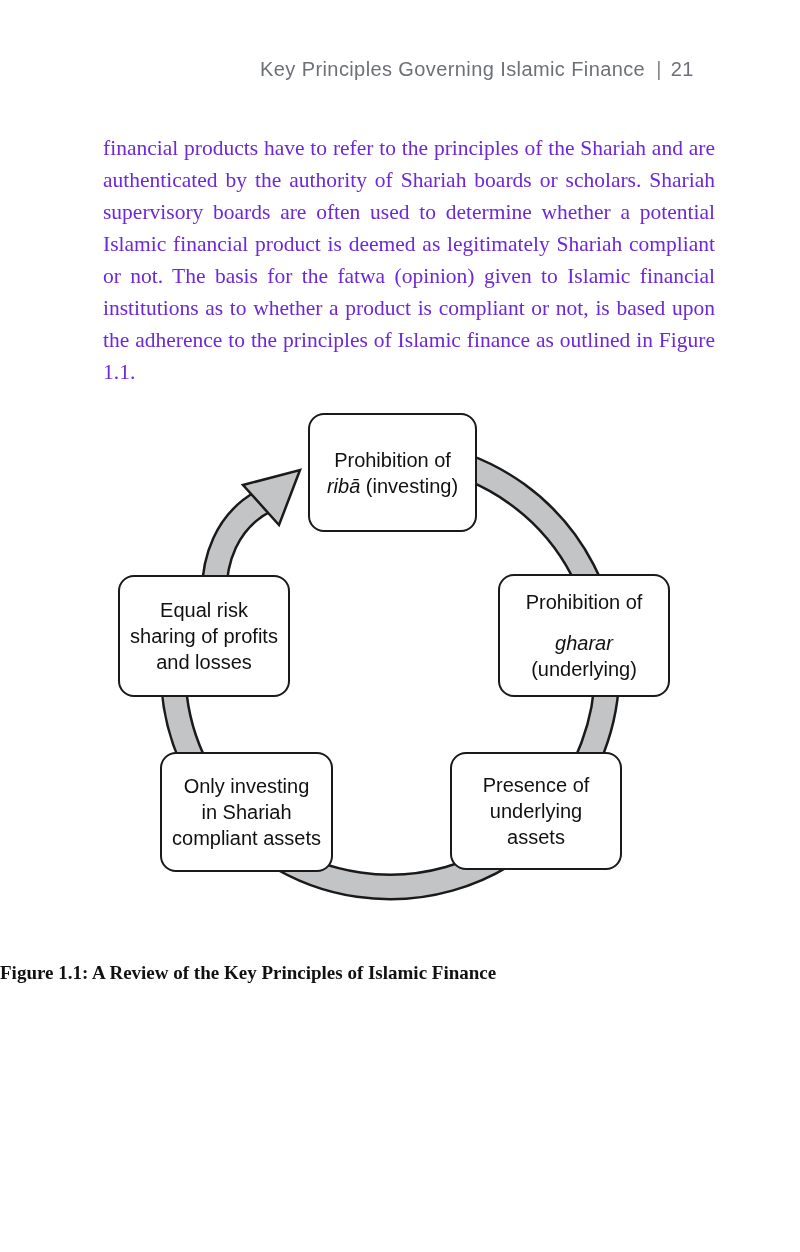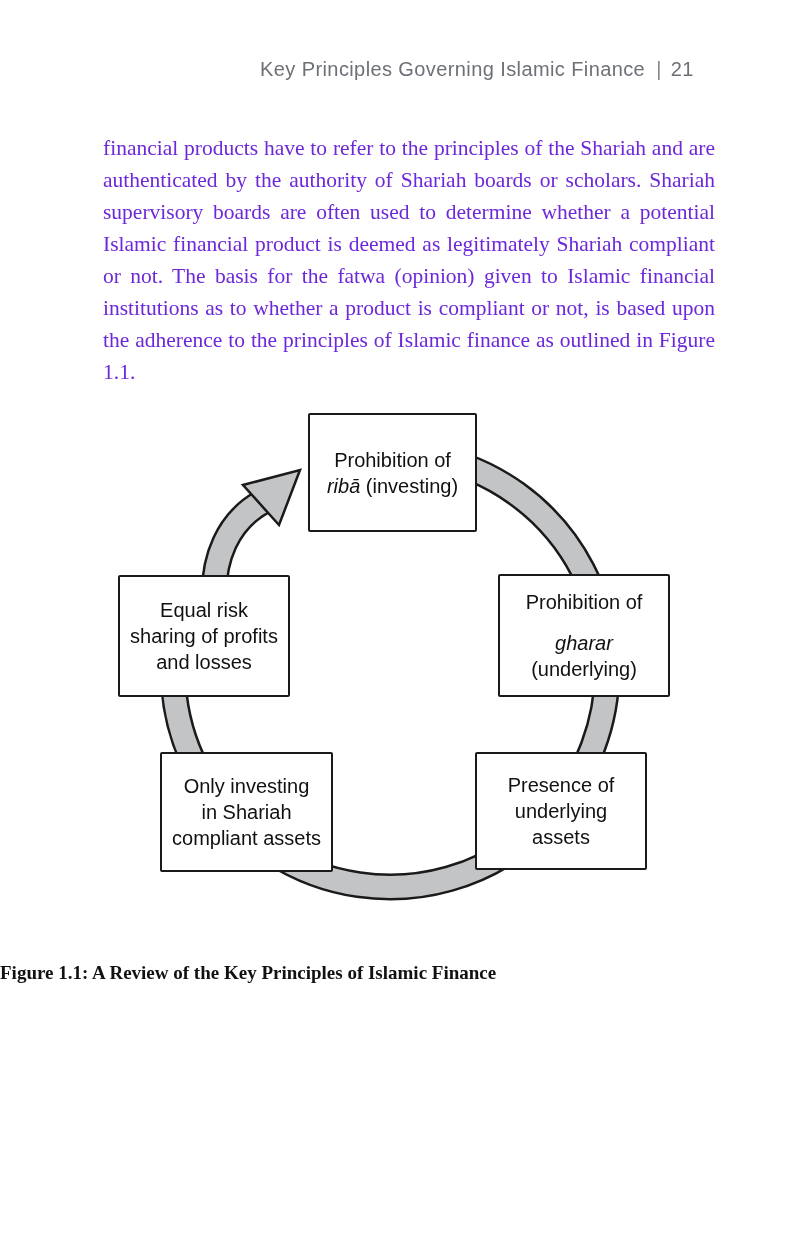--- a/index.html
+++ b/index.html
@@ -40,40 +40,40 @@
     position: absolute;
     left: 90px; top: 398px;
     width: 620px; height: 545px;
   }
   .figure-area svg { position: absolute; left: 0; top: 0; }
 
   .node-box {
     position: absolute;
     background: #ffffff;
     border: 2.5px solid #1a1a1a;
-    border-radius: 2px;
+    border-radius: 16px;
     display: flex;
     flex-direction: column;
     align-items: center;
     justify-content: center;
     text-align: center;
     font-family: "Liberation Sans", sans-serif;
     font-size: 20px;
     line-height: 26px;
     color: #111111;
     box-sizing: border-box;
   }
   .node-box .multiline { white-space: pre-line; }
   .node-box .it { font-style: italic; margin-top: 15px; }
 
   .box-top          { left: 218px; top: 15px;  width: 169px; height: 119px; }
   .box-left         { left: 28px;  top: 177px; width: 172px; height: 122px; }
   .box-right        { left: 408px; top: 176px; width: 172px; height: 123px; }
   .box-bottom-left  { left: 70px;  top: 354px; width: 173px; height: 120px; }
-  .box-bottom-right { left: 360px; top: 354px; width: 172px; height: 118px; margin-left: 25px; }
+  .box-bottom-right { left: 360px; top: 354px; width: 172px; height: 118px; }
 
   
   .figure-caption {
     position: absolute;
     left: 0; top: 962px; width: 800px;
     text-align: left;
     font-family: "Liberation Serif", serif;
     font-weight: bold;
     font-size: 19px;
     color: #111111;

